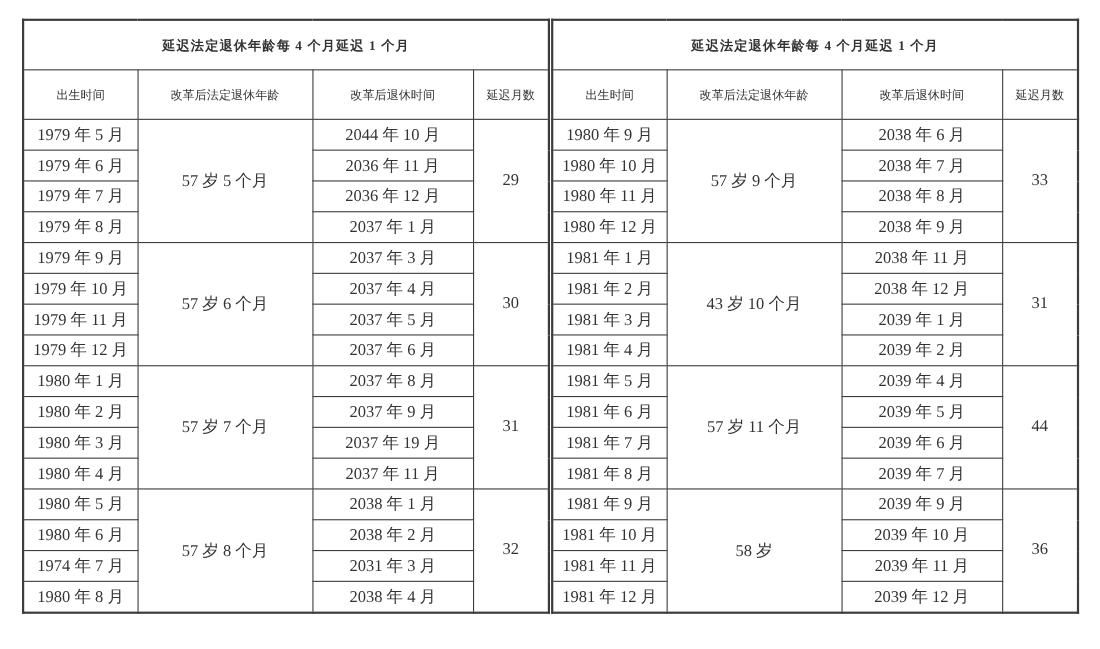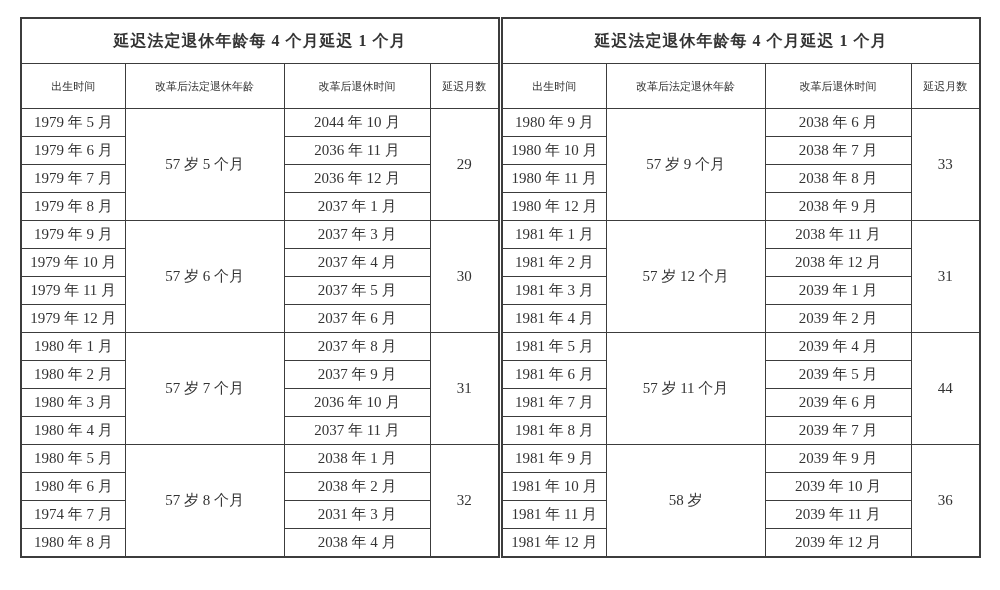--- a/index.html
+++ b/index.html
@@ -26,21 +26,21 @@
     text-align: center;
     vertical-align: middle;
     padding: 0 2px;
     font-size: 15px;
     color: #333333;
     overflow: hidden;
     white-space: nowrap;
   }
   .tbl tr.title-row td {
     height: 44px;
-    font-size: 16px;
+    font-size: 12px;
     font-weight: bold;
     letter-spacing: 1px;
   }
   .tbl tr.head-row td { height: 44px; font-size: 11px; }
   .tbl tr.data-row td { height: 27px; }
   col.c1 { width: 104px; }
   col.c2 { width: 159px; }
   col.c3 { width: 146px; }
   col.c4 { width: 69px; }
 </style>
@@ -110,21 +110,21 @@
       <td rowspan="4">57 岁 7 个月</td>
       <td>2037 年 8 月</td>
       <td rowspan="4">31</td>
     </tr>
     <tr class="data-row">
       <td>1980 年 2 月</td>
       <td>2037 年 9 月</td>
     </tr>
     <tr class="data-row">
       <td>1980 年 3 月</td>
-      <td>2036 年 10 月</td>
+      <td>2037 年 19 月</td>
     </tr>
     <tr class="data-row">
       <td>1980 年 4 月</td>
       <td>2037 年 11 月</td>
     </tr>
 
     <tr class="data-row">
       <td>1980 年 5 月</td>
       <td rowspan="4">57 岁 8 个月</td>
       <td>2038 年 1 月</td>
@@ -177,21 +177,21 @@
       <td>1980 年 11 月</td>
       <td>2038 年 8 月</td>
     </tr>
     <tr class="data-row">
       <td>1980 年 12 月</td>
       <td>2038 年 9 月</td>
     </tr>
 
     <tr class="data-row">
       <td>1981 年 1 月</td>
-      <td rowspan="4">57 岁 12 个月</td>
+      <td rowspan="4">43 岁 10 个月</td>
       <td>2038 年 11 月</td>
       <td rowspan="4">31</td>
     </tr>
     <tr class="data-row">
       <td>1981 年 2 月</td>
       <td>2038 年 12 月</td>
     </tr>
     <tr class="data-row">
       <td>1981 年 3 月</td>
       <td>2039 年 1 月</td>

